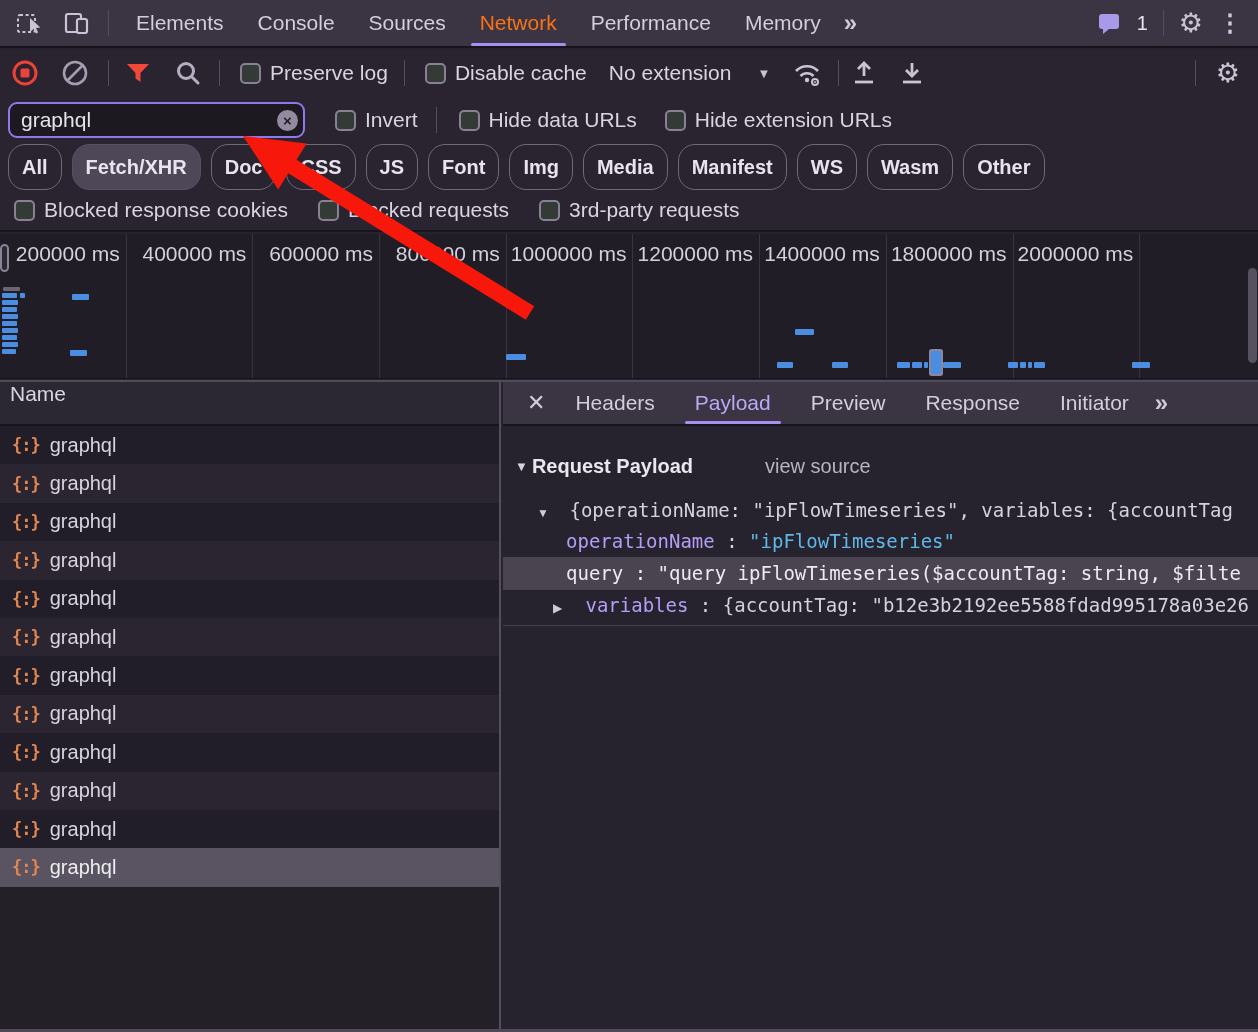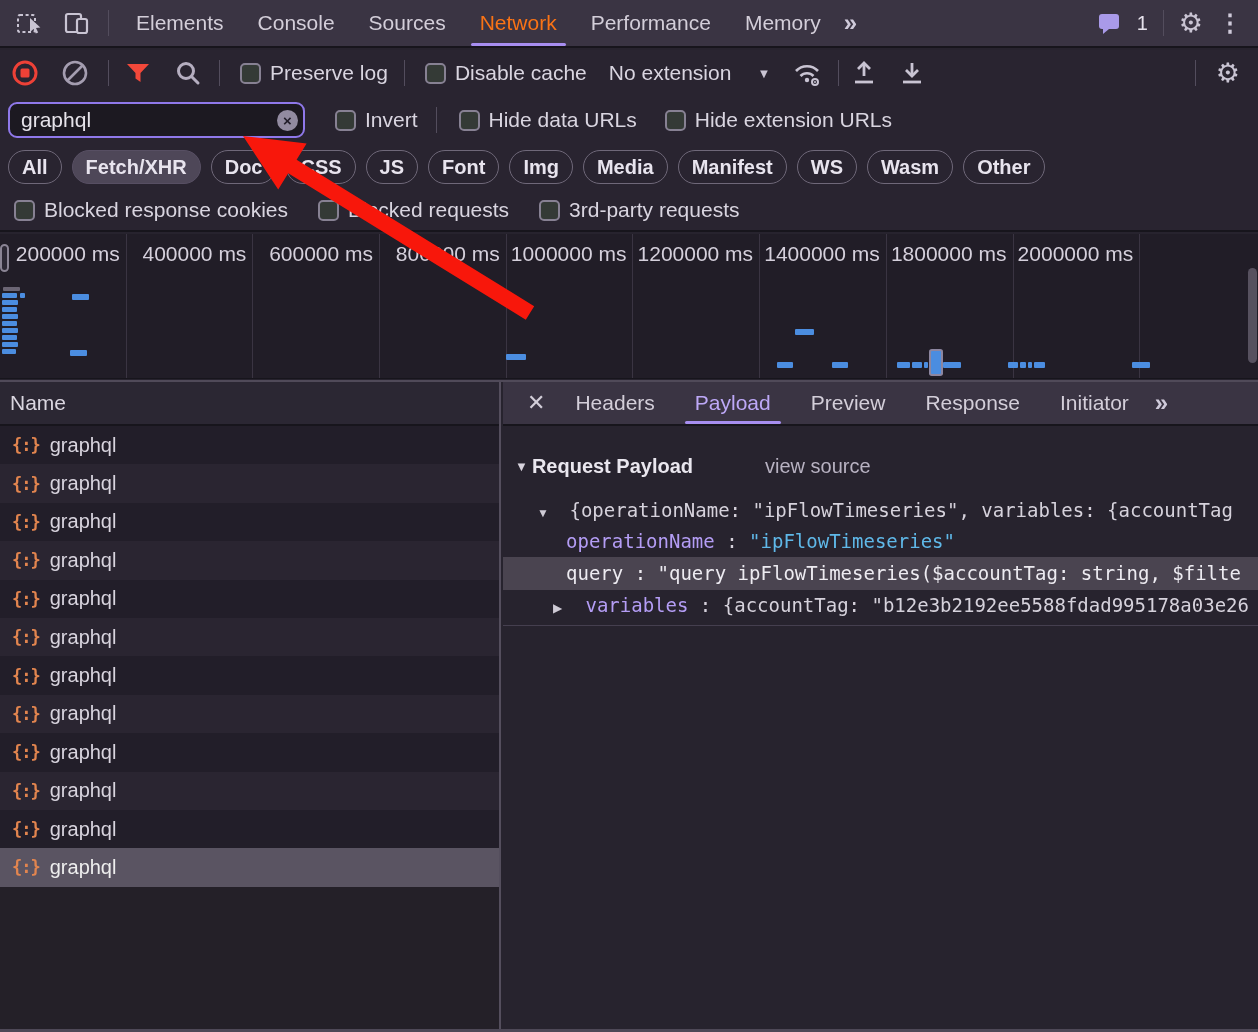--- a/index.html
+++ b/index.html
@@ -38,21 +38,21 @@
     background:#292430; display:flex; align-items:center; }
   .finput-wrap { position:relative; margin-left:8px; width:297px; height:36px; flex:none; }
   .finput { width:100%; height:100%; background:#1c1921; border:2px solid #8f78ea; border-radius:9px;
     color:#e6e3ea; font-size:21px; font-family:"Liberation Sans",sans-serif; padding:0 34px 0 11px; outline:none; }
   .fclear { position:absolute; right:7px; top:8px; width:21px; height:21px; border-radius:50%;
     background:#928ba0; color:#211d28; font-size:15px; font-weight:bold; display:flex; align-items:center; justify-content:center; }
 
   
   .chipsrow { position:absolute; left:0; top:144px; width:1258px; height:46px;
     background:#292430; display:flex; align-items:center; gap:10px; padding-left:8px; }
-  .chip { height:34px; padding:0 13px; display:flex; align-items:center; border:1.5px solid #6f6879;
+  .chip { height:46px; padding:0 13px; display:flex; align-items:center; border:1.5px solid #6f6879;
     border-radius:17px; color:#e8e4ee; font-size:20px; font-weight:600; white-space:nowrap; }
   .chip.selected { background:#4e4758; border-color:#574f63; }
 
   
   .optsrow { position:absolute; left:0; top:190px; width:1258px; height:42px;
     background:#292430; display:flex; align-items:center; padding-left:14px; border-bottom:2px solid #17151c; }
   .optsrow .pair { display:flex; align-items:center; margin-right:30px; }
 
   
   .timeline { position:absolute; left:0; top:234px; width:1258px; height:145px;
@@ -62,21 +62,21 @@
     padding:8px 6px 0 0; font-size:21px; color:#d5d0dc; white-space:nowrap; }
   .bar { position:absolute; background:#4b8de0; border-radius:1px; }
   .grip-left { position:absolute; left:0; top:10px; width:9px; height:28px; border:2px solid #8a8494;
     border-radius:5px; background:#2c2834; }
   .scrollbar-right { position:absolute; right:1px; top:34px; width:9px; height:95px; background:#57515f; border-radius:5px; }
 
   
   .main { position:absolute; left:0; top:380px; width:1258px; bottom:0; border-top:2px solid #504a59; }
   .left-panel { position:absolute; left:0; top:0; width:501px; bottom:0; background:#242028; border-right:2px solid #544e5d; }
   .name-header { height:44px; background:#2b2733; border-bottom:2px solid #17151c;
-    display:flex; align-items:center; padding-left:10px; font-size:21px; color:#dad6e0; }
+    display:flex; align-items:flex-start; padding-left:10px; font-size:21px; color:#dad6e0; }
   .rrow { height:38.4px; display:flex; align-items:center; padding-left:12px; font-size:20px; color:#d8d4de; }
   .rows-box .rrow:nth-child(even) { background:#2a2531; }
   .rows-box .rrow:nth-child(odd)  { background:#221e29; }
   .rows-box .rrow.selected { background:#5a5462 !important; color:#eee; }
   .ricon { font-family:"DejaVu Sans Mono",monospace; font-weight:bold; font-size:17px; color:#e2854f; margin-right:10px; letter-spacing:-1px; }
 
   .right-panel { position:absolute; left:503px; top:0; right:0; bottom:0; background:#27232e; }
   .dtabsbar { height:44px; background:#3a3443; border-bottom:2px solid #17151c; display:flex; align-items:center; }
   .close-x { font-size:22px; color:#d3ced9; margin-left:24px; margin-right:10px; }
   .dtab { position:relative; height:100%; display:flex; align-items:center; padding:0 20px; font-size:21px; color:#d3ced9; }

